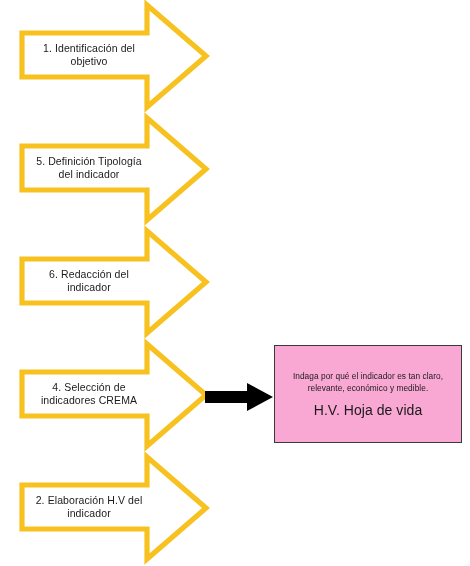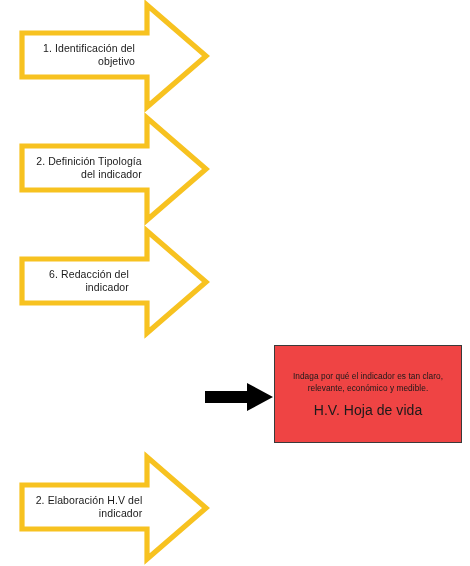--- a/index.html
+++ b/index.html
@@ -37,21 +37,21 @@
   }
   .step-label {
     position: absolute;
     left: 10px;
     top: 33px;
     width: 130px;
     height: 44px;
     display: flex;
     align-items: center;
     justify-content: center;
-    text-align: right;
+    text-align: center;
     font-size: 10.5px;
     line-height: 13px;
     color: #1a1a1a;
     letter-spacing: 0.1px;
     white-space: pre-line;
   }
   #flow-connector-arrow {
     position: absolute;
     left: 205px;
     top: 383px;
@@ -64,21 +64,21 @@
     height: 28px;
   }
   #note-box {
     position: absolute;
     left: 274px;
     top: 345px;
     width: 188px;
     height: 98px;
     box-sizing: border-box;
     border: 1.5px solid #3a3a3a;
-    background: #ef4444;
+    background: #f9a8d4;
     display: flex;
     flex-direction: column;
     align-items: center;
     justify-content: center;
     padding: 4px 6px;
   }
   #note-box-primary-text {
     font-size: 8.3px;
     line-height: 11.5px;
     text-align: center;
@@ -105,32 +105,39 @@
       <polygon points="8,33 133,33 133,5 192,56 133,107 133,77 8,77" fill="#FFFFFF" stroke="#F7C220" stroke-width="5.2" stroke-linejoin="miter"></polygon>
     </svg>
     <div class="step-label">1. Identificación del
 objetivo</div>
   </div>
 
   <div class="step-arrow" style="top:113px;">
     <svg viewBox="0 0 200 112" xmlns="http://www.w3.org/2000/svg">
       <polygon points="8,33 133,33 133,5 192,56 133,107 133,77 8,77" fill="#FFFFFF" stroke="#F7C220" stroke-width="5.2" stroke-linejoin="miter"></polygon>
     </svg>
-    <div class="step-label">2. Definición Tipología
+    <div class="step-label">5. Definición Tipología
 del indicador</div>
   </div>
 
   <div class="step-arrow" style="top:226px;">
     <svg viewBox="0 0 200 112" xmlns="http://www.w3.org/2000/svg">
       <polygon points="8,33 133,33 133,5 192,56 133,107 133,77 8,77" fill="#FFFFFF" stroke="#F7C220" stroke-width="5.2" stroke-linejoin="miter"></polygon>
     </svg>
     <div class="step-label">6. Redacción del
 indicador</div>
   </div>
 
+  <div class="step-arrow" style="top:339px;">
+    <svg viewBox="0 0 200 112" xmlns="http://www.w3.org/2000/svg">
+      <polygon points="8,33 133,33 133,5 192,56 133,107 133,77 8,77" fill="#FFFFFF" stroke="#F7C220" stroke-width="5.2" stroke-linejoin="miter"></polygon>
+    </svg>
+    <div class="step-label">4. Selección de
+indicadores CREMA</div>
+  </div>
 
   <div class="step-arrow" style="top:452px;">
     <svg viewBox="0 0 200 112" xmlns="http://www.w3.org/2000/svg">
       <polygon points="8,33 133,33 133,5 192,56 133,107 133,77 8,77" fill="#FFFFFF" stroke="#F7C220" stroke-width="5.2" stroke-linejoin="miter"></polygon>
     </svg>
     <div class="step-label">2. Elaboración H.V del
 indicador</div>
   </div>
 
   <div id="flow-connector-arrow">

